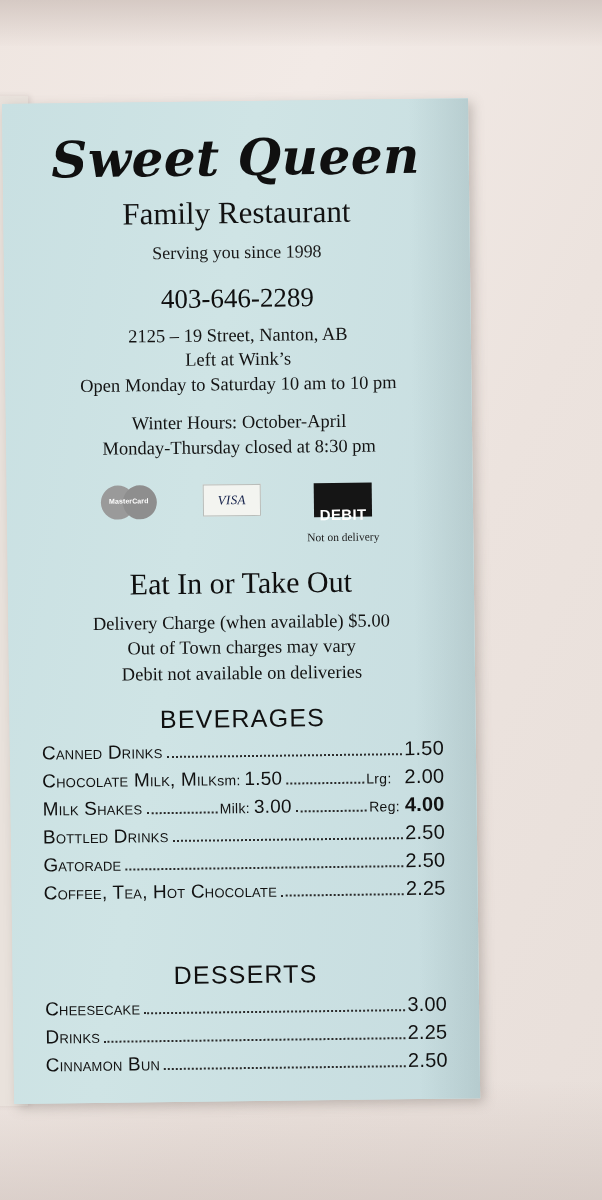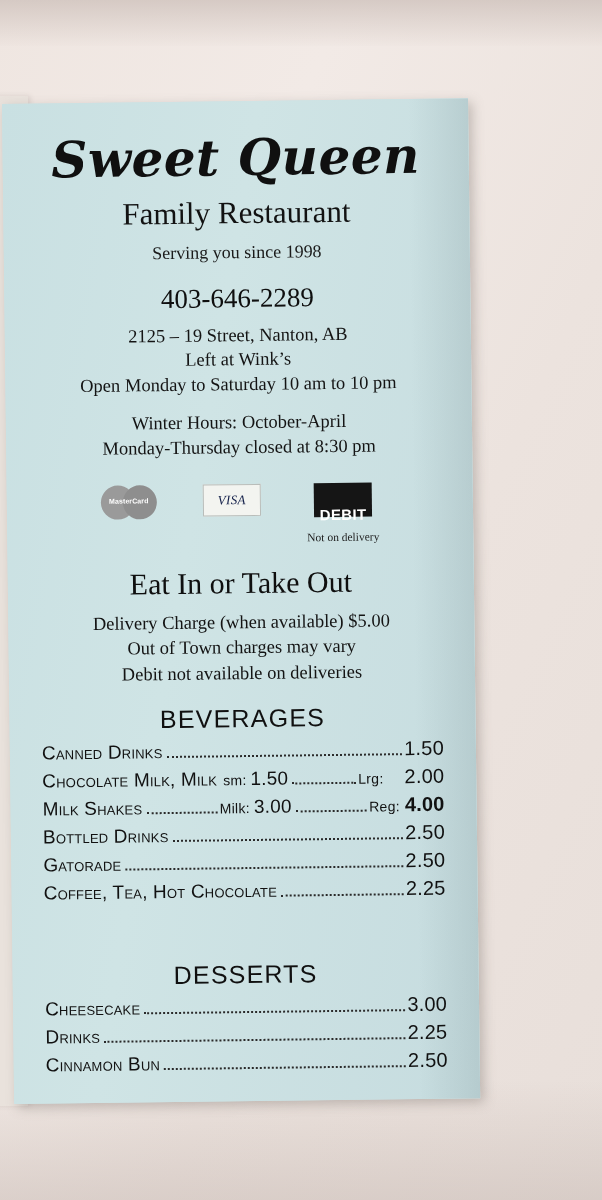--- a/index.html
+++ b/index.html
@@ -316,25 +316,25 @@
     <div class="items">
 
       <div class="row">
         <span class="nm sc">Canned Drinks</span>
         <span class="leader"></span>
         <span class="pr">1.50</span>
       </div>
 
       <div class="row">
         <span class="nm sc">Chocolate Milk, Milk</span>
-        <span class="sml" style="margin-left:6px;">sm:</span>
+        <span class="sml" style="">sm:</span>
         <span class="mid" style="margin-left:4px;">1.50</span>
         <span class="leader"></span>
         <span class="sml">Lrg:</span>
-        <span class="pr" style="margin-left:21px;">2.00</span>
+        <span class="pr" style="margin-left:13px;">2.00</span>
       </div>
 
       <div class="row">
         <span class="nm sc">Milk Shakes</span>
         <span class="leader"></span>
         <span class="sml">Milk:</span>
         <span class="mid" style="margin-left:4px;">3.00</span>
         <span class="leader"></span>
         <span class="sml">Reg:</span>
         <span class="pr" style="margin-left:5px;font-weight:bold;">4.00</span>

